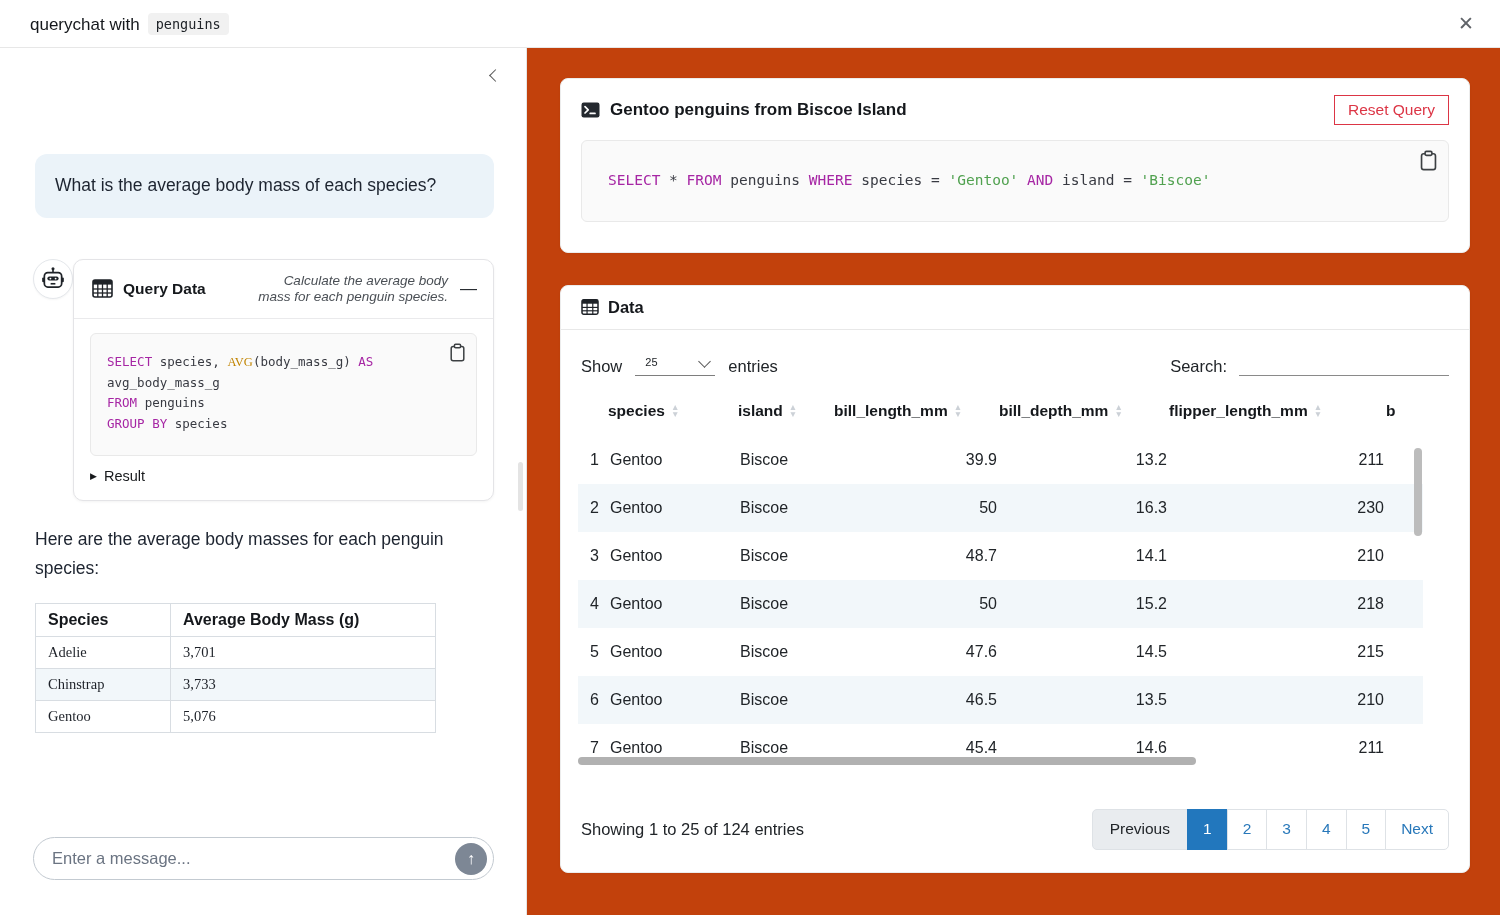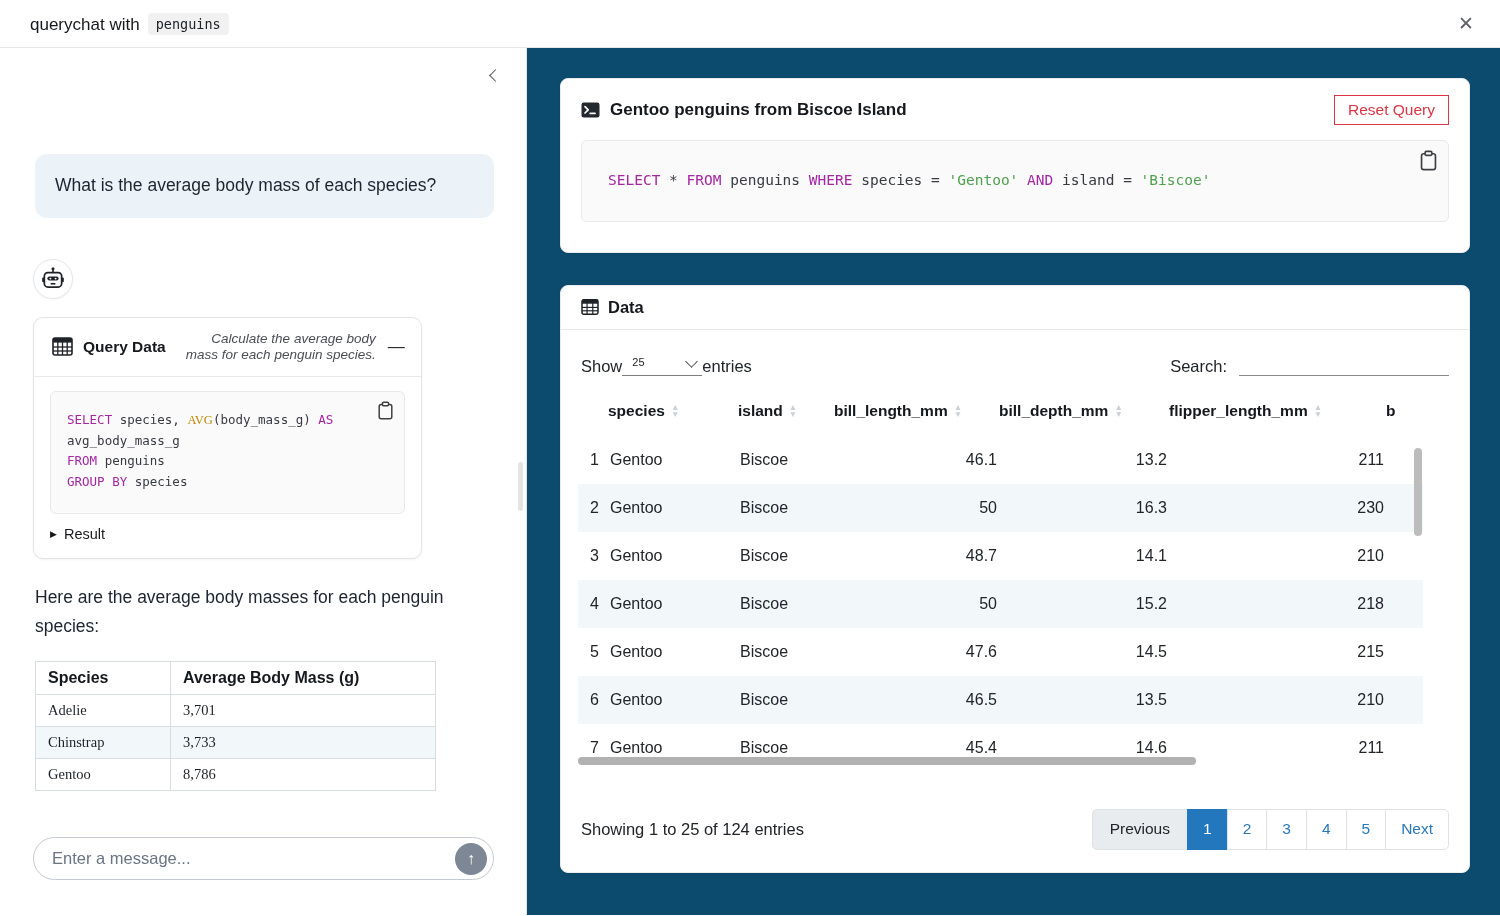--- a/index.html
+++ b/index.html
@@ -23,21 +23,21 @@
   .collapse-btn { position:absolute; top:16px; right:20px; width:22px; height:22px;
     background:none; border:none; cursor:pointer; }
   .chev { display:inline-block; width:9px; height:9px; border-right:1.6px solid #555;
     border-bottom:1.6px solid #555; }
   .chev.left { transform:rotate(135deg); }
   .chev.down { transform:rotate(45deg); }
 
   .user-bubble { margin:106px 32px 0 35px; background:#ebf3f9; border-radius:12px;
     padding:17px 20px; font-size:17.5px; line-height:1.7; color:#1d2430; }
 
-  .assistant-row { display:flex; align-items:flex-start; gap:18px; margin:41px 32px 0 33px;flex-direction:column; }
+  .assistant-row { display:flex; align-items:flex-start; margin:41px 32px 0 33px; }
   .avatar { width:40px; height:40px; border-radius:50%; border:1px solid #e4e7eb;
     background:#fff; display:flex; align-items:center; justify-content:center; flex:0 0 40px;
     box-shadow:0 1px 2px rgba(0,0,0,.04); }
 
   .tool-card { flex:1; background:#fff; border:1px solid #e4e4e7; border-radius:10px;
     box-shadow:0 1px 3px rgba(0,0,0,.05); }
   .tool-card-header { display:flex; align-items:center; gap:10px; padding:13px 14px 13px 18px; }
   .tool-card-title { font-weight:bold; font-size:15.5px; color:#15181c; white-space:nowrap; }
   .tool-card-desc { margin-left:auto; font-style:italic; font-size:13.5px; color:#4a4f55;
     text-align:right; max-width:200px; line-height:1.2; }
@@ -70,38 +70,38 @@
   .chat-input input { flex:1; border:none; outline:none; font-size:16.5px; color:#333;
     padding:0 14px; background:transparent; font-family:inherit; }
   .chat-input input::placeholder { color:#6b7482; }
   .send-btn { width:32px; height:32px; border-radius:50%; background:#7d8795; border:none;
     color:#fff; font-size:16px; font-weight:bold; cursor:pointer; display:flex;
     align-items:center; justify-content:center; }
   .sidebar-scroll-thumb { position:absolute; right:3px; top:414px; width:5px; height:49px;
     background:#e4e4e4; border-radius:3px; }
 
   
-  .main { flex:1; background:#0c4a6e; padding:30px 30px 0 33px; }
+  .main { flex:1; background:#c2410c; padding:30px 30px 0 33px; }
   .card { background:#fff; border:1px solid #ececec; border-radius:8px;
     box-shadow:0 1px 3px rgba(0,0,0,.04); }
 
   .query-card { padding:16px 20px 30px; }
   .query-card-header { display:flex; align-items:center; gap:10px; margin-bottom:15px; }
   .query-card-title { font-weight:bold; font-size:17px; color:#15181c; }
   .reset-btn { margin-left:auto; border:1px solid #dc3545; color:#dc3545; background:#fff;
     border-radius:0; font-size:15.5px; padding:5px 13px; cursor:pointer; font-family:inherit; }
 
   .data-card { margin-top:32px; height:588px; display:flex; flex-direction:column; }
   .data-card-header { display:flex; align-items:center; gap:9px; padding:12px 20px;
     border-bottom:1px solid #e8e8e8; }
   .data-card-title { font-weight:bold; font-size:16.5px; color:#15181c; }
 
   .table-controls { display:flex; align-items:flex-end; justify-content:space-between;
     margin:20px 20px 0; font-size:16.5px; color:#212529; }
-  .show-group { display:flex; align-items:flex-end; }
+  .show-group { display:flex; align-items:flex-end; gap:13px; }
   .length-select { display:inline-flex; align-items:center; justify-content:space-between;
     width:80px; border-bottom:1px solid #7e7e7e; padding:0 6px 7px 10px; font-size:11px;
     cursor:pointer; }
   .search-group { display:flex; align-items:flex-end; gap:12px; }
   .search-input { width:210px; border:none; border-bottom:1px solid #8a8a8a; outline:none;
     height:26px; background:transparent; font-size:15px; }
 
   .table-region { margin:26px 17px 0; position:relative; }
   .data-table { width:845px; border-collapse:collapse; table-layout:fixed; }
   .data-table th { font-weight:bold; font-size:15.5px; color:#15181c; padding:0 0 16px; }
@@ -213,21 +213,21 @@
           <tr>
             <td>Adelie</td>
             <td>3,701</td>
           </tr>
           <tr class="striped">
             <td>Chinstrap</td>
             <td>3,733</td>
           </tr>
           <tr>
             <td>Gentoo</td>
-            <td>8,786</td>
+            <td>5,076</td>
           </tr>
         </tbody>
     </table>
 
     <div class="chat-input">
       <input type="text" placeholder="Enter a message..." style="">
       <button class="send-btn">
           <span>↑</span>
         </button>
     </div>
@@ -354,21 +354,21 @@
                       <span>b</span>
                     </span>
                   </th>
                 </tr>
               </thead>
             <tbody>
                 <tr>
                   <td class="col-rownum">1</td>
                   <td class="col-left">Gentoo</td>
                   <td class="col-left">Biscoe</td>
-                  <td class="col-right">46.1</td>
+                  <td class="col-right">39.9</td>
                   <td class="col-right">13.2</td>
                   <td class="col-right">211</td>
                   <td class="col-right"></td>
                 </tr>
                 <tr class="striped">
                   <td class="col-rownum">2</td>
                   <td class="col-left">Gentoo</td>
                   <td class="col-left">Biscoe</td>
                   <td class="col-right">50</td>
                   <td class="col-right">16.3</td>

